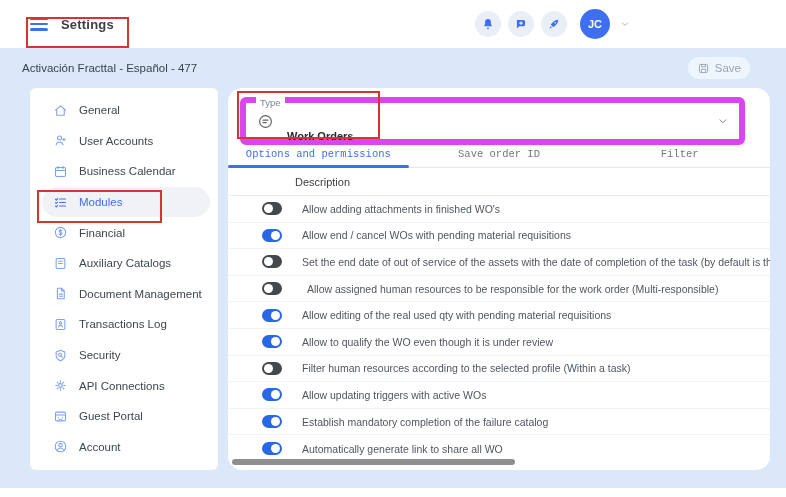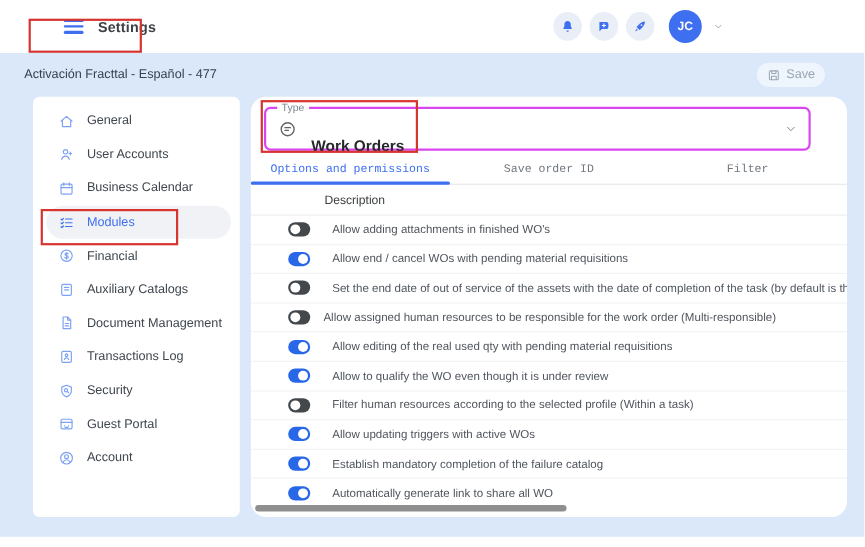--- a/index.html
+++ b/index.html
@@ -2,21 +2,21 @@
 <html style="--accent: #3e6ff0; --accent-light: #7da2f3; --page-bg: #dbe8fa; --annotation: #d6342f; --toggle-on: #2767e8; --toggle-off: #43484d; --avatar-bg: #3e6ff0; --active-pill: #f0f2f6; --text-primary: #3c4043; --text-secondary: #70777e; --scrollbar: #8f8f8f;"><head>
 <meta charset="utf-8">
 <style>
   html,body{margin:0;padding:0;background:#fff;font-family:"Liberation Sans","DejaVu Sans",sans-serif;}
   .screen{position:relative;width:786px;height:497px;background:#fff;overflow:hidden;}
 
   
   .bg-blue{position:absolute;left:0;top:48px;width:786px;height:440px;background:var(--page-bg,#dbe8fa);}
 
   
-  .topbar{position:absolute;left:0;top:0;width:660px;height:48px;background:#fff;display:flex;align-items:center;padding-left:28px;}
+  .topbar{position:absolute;left:0;top:0;width:660px;height:48px;background:#fff;display:flex;align-items:center;}
   .hamburger{margin-left:30px;width:18px;height:13px;display:flex;flex-direction:column;justify-content:space-between;cursor:pointer;}
   .hamburger span{display:block;height:2.2px;border-radius:2px;background:var(--accent,#3e6ff0);}
   .topbar-title{margin-left:13px;font-size:13px;font-weight:bold;color:var(--text-primary,#3c4043);letter-spacing:.2px;}
   .topbar-right{position:absolute;right:30px;top:0;height:48px;display:flex;align-items:center;gap:7px;}
   .icon-btn{width:26px;height:26px;border-radius:50%;background:#e9eef7;display:flex;align-items:center;justify-content:center;color:var(--accent,#3e6ff0);cursor:pointer;}
   .icon-btn svg{width:14px;height:14px;}
   .avatar{width:30px;height:30px;border-radius:50%;background:var(--avatar-bg,#3e6ff0);color:#fff;font-size:11px;font-weight:bold;display:flex;align-items:center;justify-content:center;margin-left:6px;cursor:pointer;}
   .avatar-chevron{color:#8a919c;margin-left:3px;display:flex;cursor:pointer;}
 
   
@@ -30,25 +30,25 @@
   .side-item{height:30.6px;margin:0 8px 0 12px;display:flex;align-items:center;padding-left:10px;border-radius:16px;cursor:pointer;}
   .side-item .icn{width:16px;height:16px;color:var(--accent-light,#7da2f3);display:flex;align-items:center;justify-content:center;flex:none;}
   .side-item .icn svg{width:15px;height:15px;}
   .side-item .lbl{margin-left:11px;font-size:11.5px;color:#3f464e;white-space:nowrap;}
   .side-item.active{background:var(--active-pill,#f0f2f6);}
   .side-item.active .lbl{color:var(--accent,#3e6ff0);}
   .side-item.active .icn{color:var(--accent,#3e6ff0);}
 
   
   .content{position:absolute;left:228px;top:88px;width:542px;height:382px;background:#fff;border-radius:14px;overflow:hidden;}
-  .type-field{position:absolute;left:12px;top:9px;width:493px;height:36px;border:2px solid #d946ef;border-radius:6px;display:flex;align-items:center;cursor:pointer;}
+  .type-field{position:absolute;left:12px;top:9px;width:493px;height:36px;border:6px solid #d946ef;border-radius:6px;display:flex;align-items:center;cursor:pointer;}
   .type-label{position:absolute;left:10px;top:-6px;background:#fff;padding:0 4px;font-size:9.5px;color:#7d8590;}
   .type-icon{margin-left:11px;color:#5f6368;display:flex;}
   .type-icon svg{width:17px;height:17px;}
-  .type-value{margin-left:13px;font-size:14px;font-weight:bold;color:#26282b;margin-top:30px;}
+  .type-value{margin-left:13px;font-size:11px;font-weight:bold;color:#26282b;margin-top:30px;}
   .type-chevron{position:absolute;right:10px;color:#6f767e;display:flex;}
   .type-chevron svg{width:12px;height:12px;}
 
   .tabbar{position:absolute;left:0;top:52px;width:542px;height:28px;display:flex;border-bottom:1px solid #e7e7e7;box-sizing:border-box;}
   .tab{flex:1;display:flex;align-items:center;justify-content:center;font-size:10.5px;color:var(--text-secondary,#70777e);position:relative;cursor:pointer;font-family:Liberation Mono, monospace;}
   .tab.active{color:var(--accent,#3e6ff0);}
   .tab.active::after{content:"";position:absolute;left:0;right:0;bottom:-1px;height:3px;border-radius:2px;background:var(--accent,#3e6ff0);}
 
   .desc-header{position:absolute;left:0;top:80px;width:542px;height:28px;display:flex;align-items:center;border-bottom:1px solid #ededed;box-sizing:border-box;}
   .desc-header span{margin-left:67px;font-size:11px;font-weight:normal;color:#3c4043;}
@@ -213,20 +213,29 @@
     </div>
     <div class="side-item">
       <span class="icn">
           <svg viewBox="0 0 24 24" class="stroke-ic">
             <path d="M12 3.5l7 2.8v4.9c0 4.6-3 7.6-7 9.3-4-1.7-7-4.7-7-9.3V6.3z"></path>
             <circle cx="11.2" cy="10.8" r="2.3"></circle>
             <path d="M12.9 12.5l2.1 2.1"></path>
           </svg>
         </span>
       <span class="lbl">Security</span>
+    </div>
+    <div class="side-item">
+      <span class="icn">
+          <svg viewBox="0 0 24 24" class="stroke-ic">
+            <circle cx="12" cy="12" r="3"></circle>
+            <path d="M12 4.5v2.3M12 17.2v2.3M4.5 12h2.3M17.2 12h2.3M6.7 6.7l1.6 1.6M15.7 15.7l1.6 1.6M17.3 6.7l-1.6 1.6M8.3 15.7l-1.6 1.6"></path>
+          </svg>
+        </span>
+      <span class="lbl">API Connections</span>
     </div>
     <div class="side-item">
       <span class="icn">
           <svg viewBox="0 0 24 24" class="stroke-ic">
             <rect x="4" y="5" width="16" height="14" rx="2"></rect>
             <path d="M4 9.5h16"></path>
             <path d="M9 13.8h.01M15 13.8h.01M9.5 16.2c1 .8 4 .8 5 0"></path>
           </svg>
         </span>
       <span class="lbl">Guest Portal</span>
@@ -292,21 +301,21 @@
       <div class="row">
         <span class="toggle">
             <span class="knob"></span>
           </span>
         <span class="row-text" style="margin-left:20px;">Set the end date of out of service of the assets with the date of completion of the task (by default is the end date of the WO)</span>
       </div>
       <div class="row">
         <span class="toggle">
             <span class="knob"></span>
           </span>
-        <span class="row-text" style="margin-left:12px;">Allow assigned human resources to be responsible for the work order (Multi-responsible)</span>
+        <span class="row-text" style="margin-left:25px;">Allow assigned human resources to be responsible for the work order (Multi-responsible)</span>
       </div>
       <div class="row">
         <span class="toggle on">
             <span class="knob"></span>
           </span>
         <span class="row-text" style="margin-left:20px;">Allow editing of the real used qty with pending material requisitions</span>
       </div>
       <div class="row">
         <span class="toggle on">
             <span class="knob"></span>

